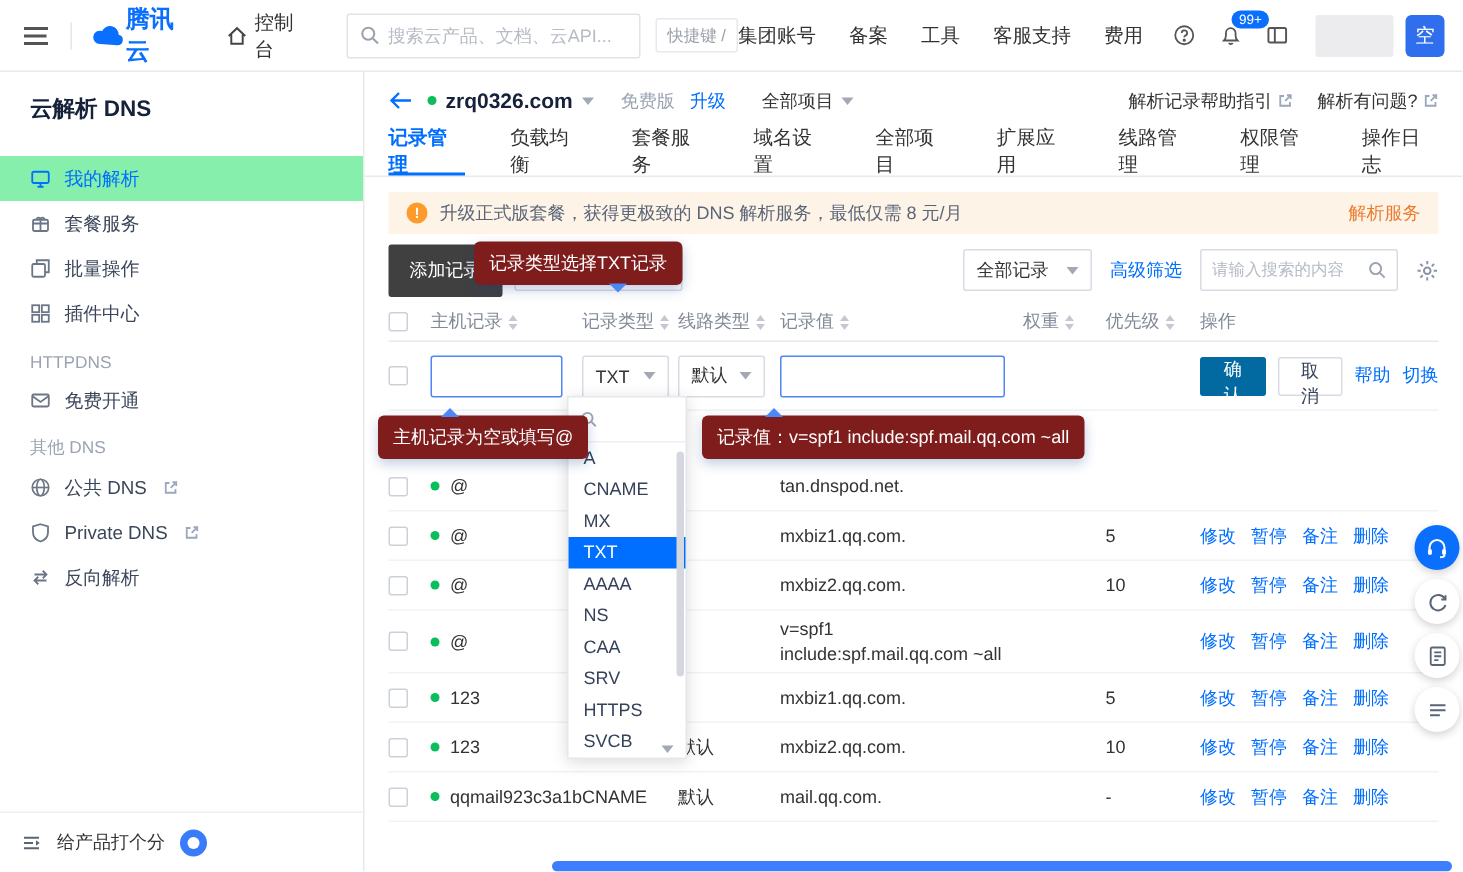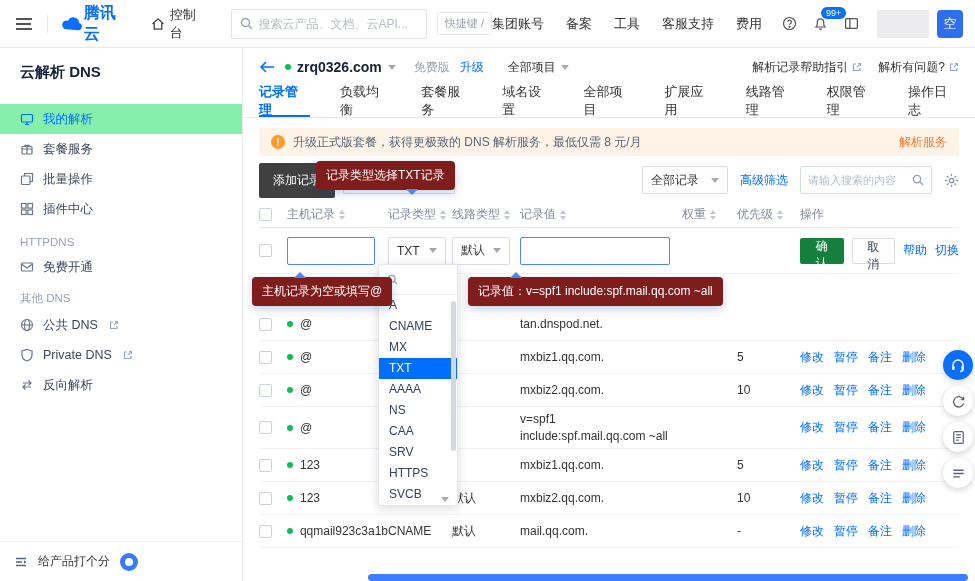--- a/index.html
+++ b/index.html
@@ -89,21 +89,21 @@
   .c-ops{flex:1;display:flex;align-items:center;gap:10px}
   .hcell{display:flex;align-items:center;gap:4px}
   .sort{display:inline-flex;flex-direction:column;gap:2px}
   .sort .u{width:0;height:0;border-left:3.5px solid transparent;border-right:3.5px solid transparent;border-bottom:4px solid #c3c8d2}
   .sort .d{width:0;height:0;border-left:3.5px solid transparent;border-right:3.5px solid transparent;border-top:4px solid #c3c8d2}
   .cb{width:13px;height:13px;border:1px solid #ccd1d9;border-radius:2px;background:#fff;display:inline-block;cursor:pointer}
   .erow{height:46px;margin-bottom:34px;border-bottom:1px solid #f0f2f5}
   .inp{height:28px;border:1px solid #4d87f5;border-radius:2px;width:88px;outline:none;padding:0 6px;font-size:12px}
   .inp.val{width:150px}
   .esel{width:58px;height:28px}
-  .btn-confirm{height:26px;padding:0 11px;background:#15803d;color:#fff;border:none;border-radius:2px;font-size:12px;cursor:pointer}
+  .btn-confirm{height:26px;padding:0 11px;background:#0369a1;color:#fff;border:none;border-radius:2px;font-size:12px;cursor:pointer}
   .btn-cancel{height:26px;padding:0 10px;background:#fff;color:#36425a;border:1px solid #d8dce4;border-radius:2px;font-size:12px;cursor:pointer}
   .trow{height:33px;border-bottom:1px solid #f0f2f5;color:#333}
   .trow.tall{height:42px}
   .ops-link{color:#006eff;cursor:pointer;white-space:nowrap}
   
   .bubble{position:absolute;background:#7f1d1d;color:#fff;font-size:12px;padding:6px 10px;border-radius:4px;
           box-shadow:0 3px 8px rgba(20,60,140,.25);white-space:nowrap;z-index:30}
   .bubble.arrow-down::after{content:"";position:absolute;bottom:-5px;left:90px;border-left:6px solid transparent;
           border-right:6px solid transparent;border-top:6px solid #4d87f5}
   .bubble.arrow-up::after{content:"";position:absolute;top:-5px;left:42px;border-left:6px solid transparent;

